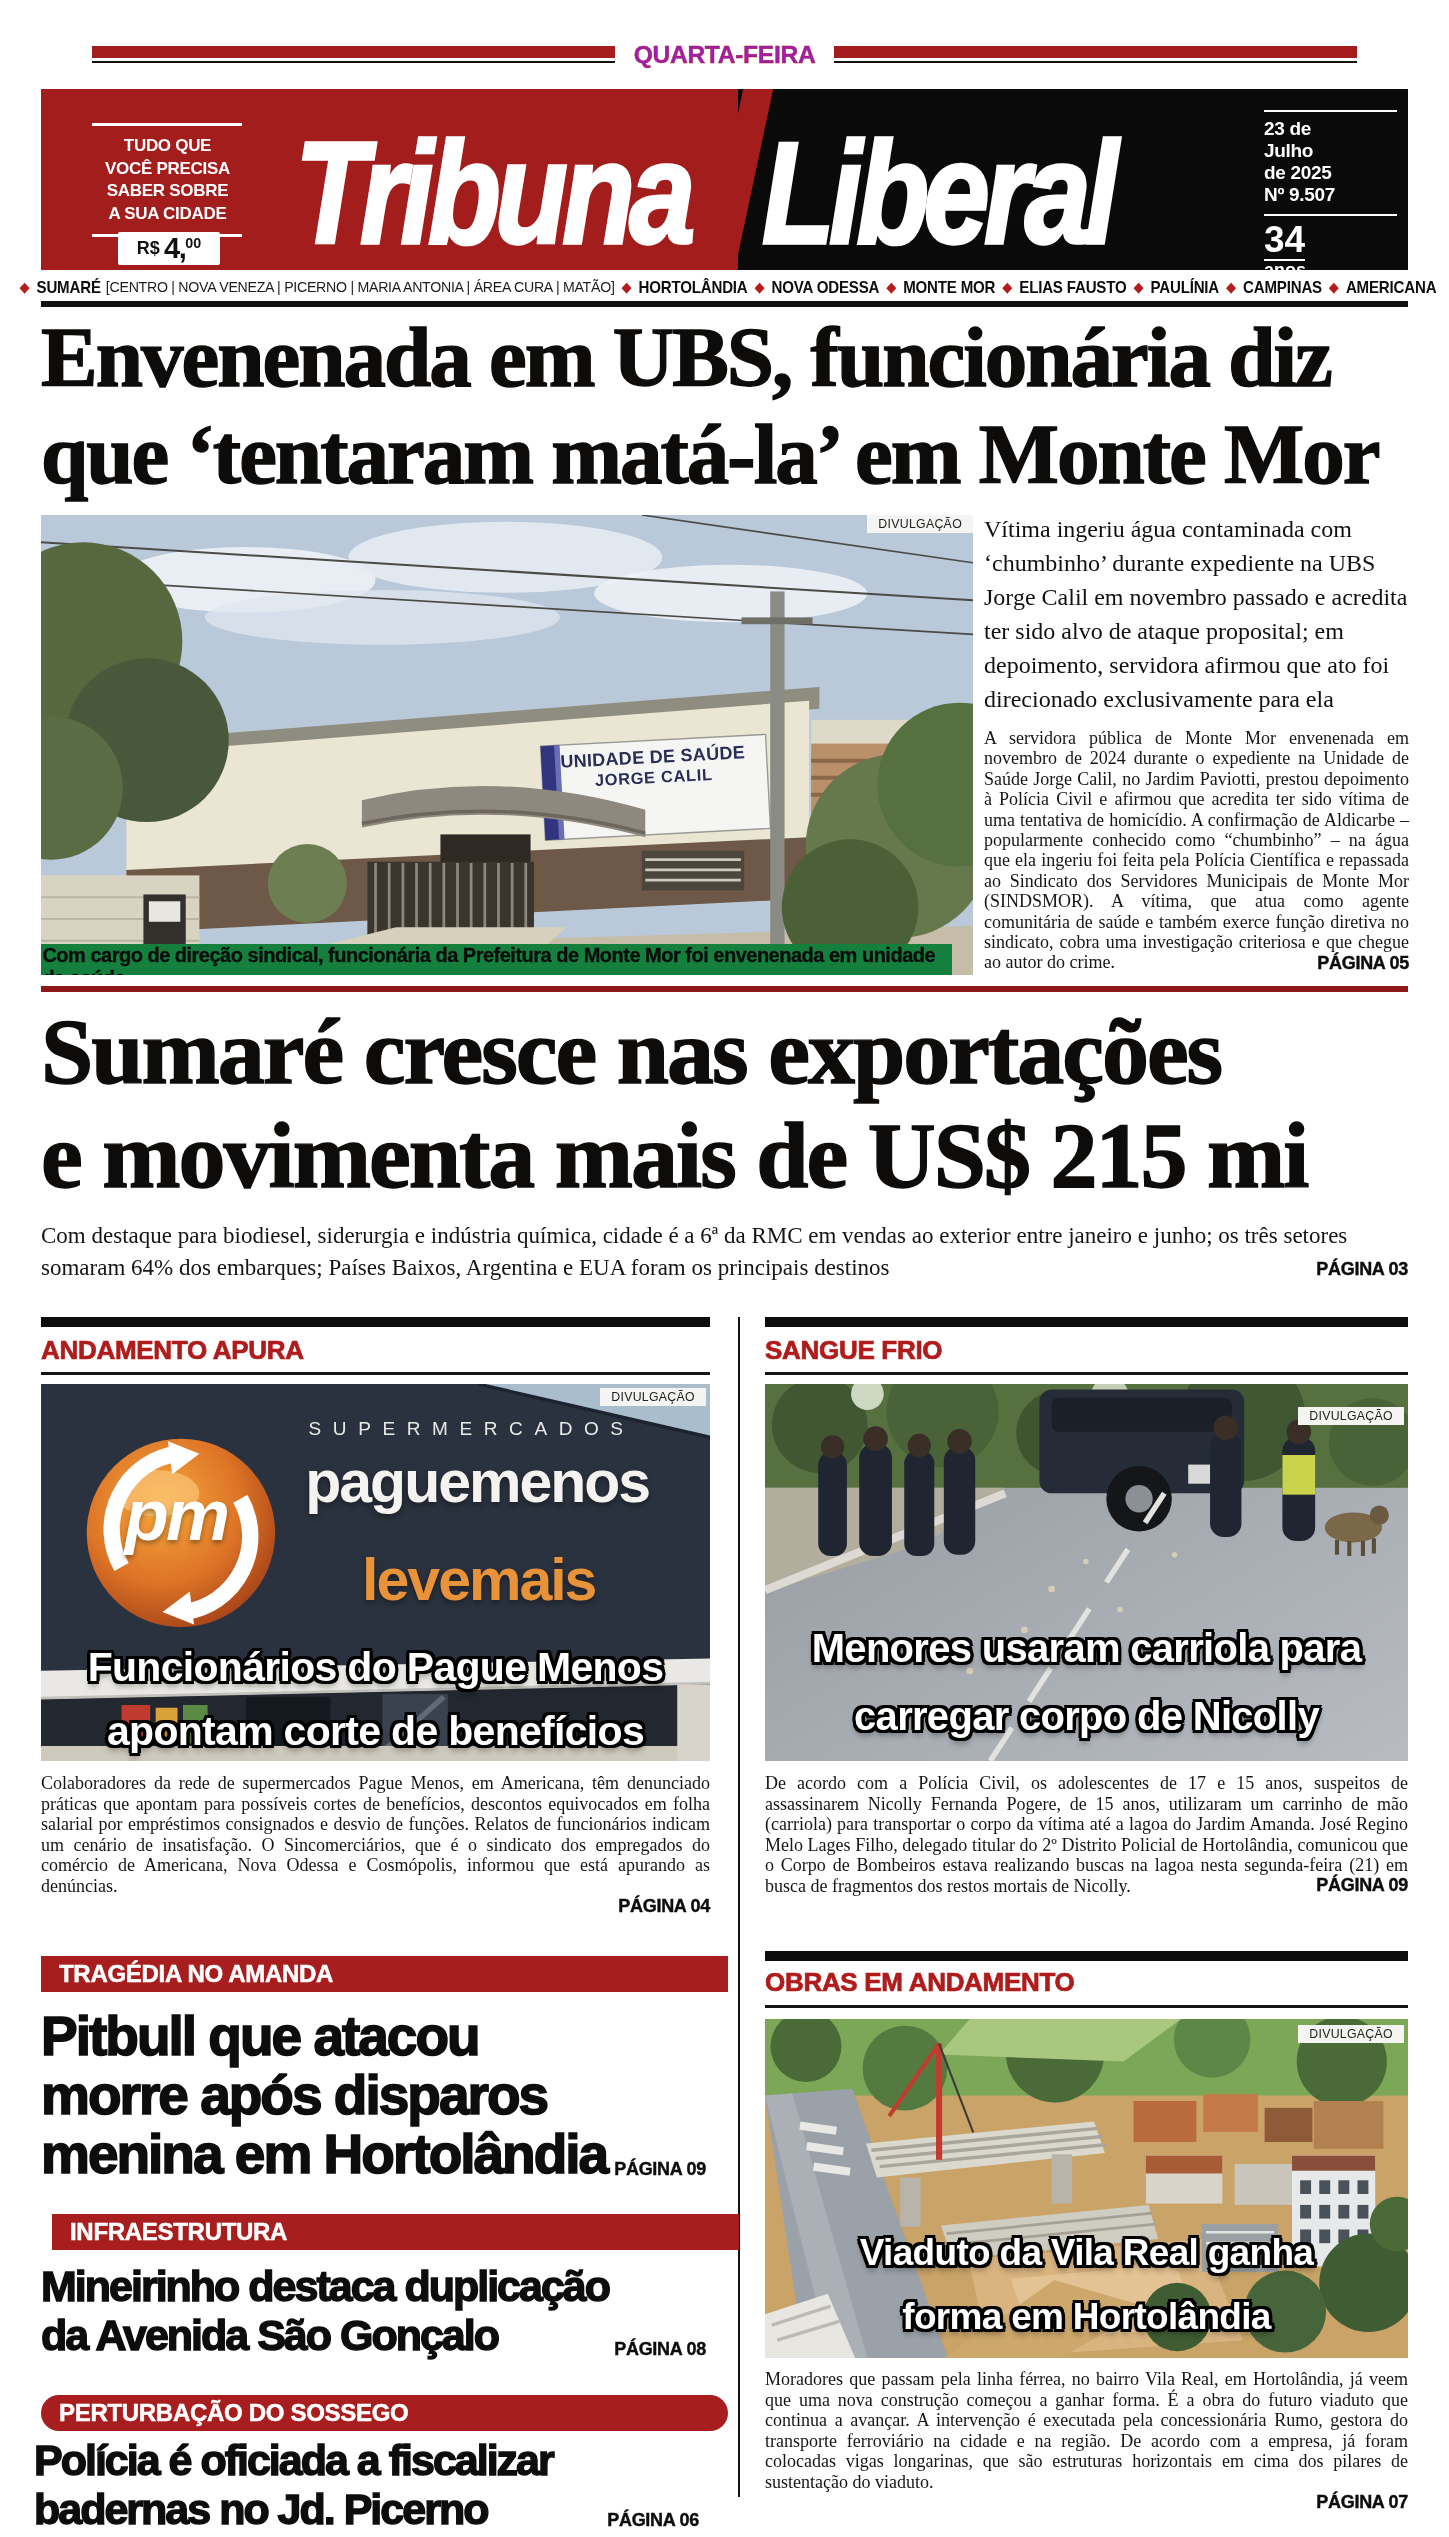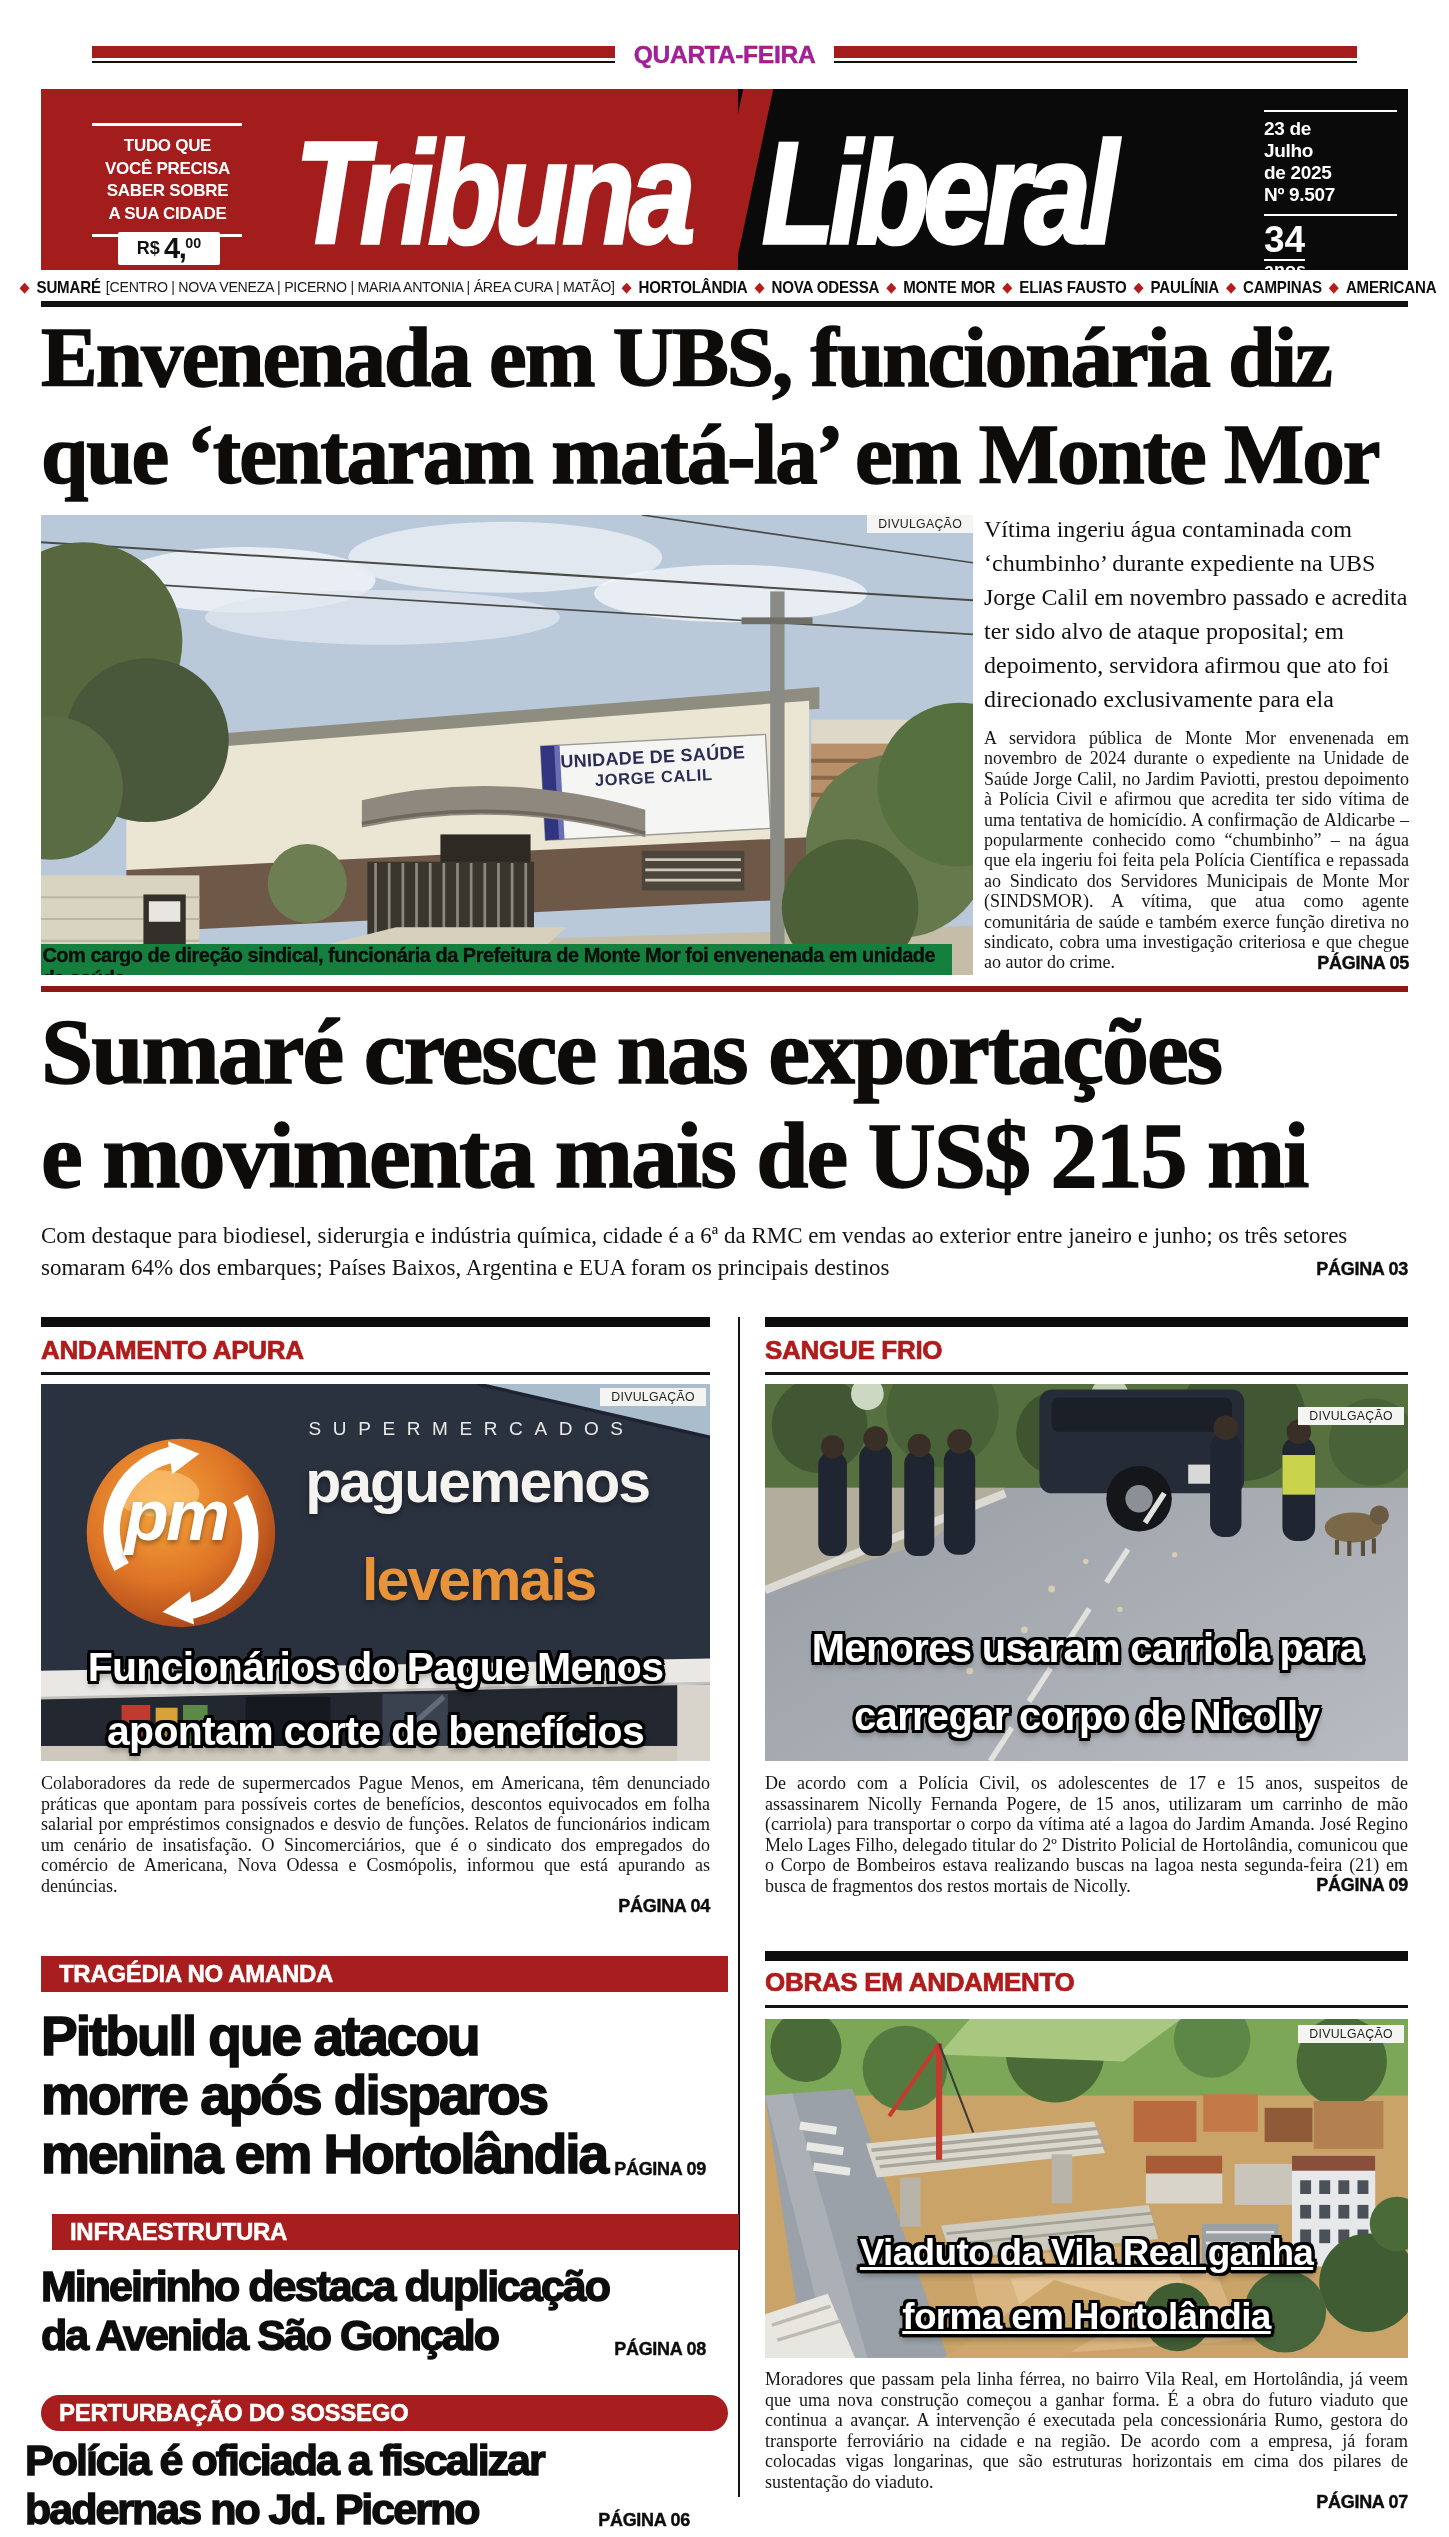--- a/index.html
+++ b/index.html
@@ -387,21 +387,21 @@
   </div>
   <div class="abs" style="left:41px;top:2262px;width:669px;height:102px;">
     <div class="brief-hl sm">Mineirinho destaca duplicação</div>
     <div class="brief-hl sm">da Avenida São Gonçalo</div>
     <span class="pageref" style="position:absolute;right:4.1px;bottom:4.1px;">PÁGINA 08</span>
   </div>
 
   <div class="abs banner" style="left:41px;top:2395px;width:669px;height:36px;border-radius:18px;">
     <span>PERTURBAÇÃO DO SOSSEGO</span>
   </div>
-  <div class="abs" style="left:25px;top:2436px;width:669px;height:99px;">
+  <div class="abs" style="left:34px;top:2436px;width:669px;height:99px;">
     <div class="brief-hl sm">Polícia é oficiada a fiscalizar</div>
     <div class="brief-hl sm">badernas no Jd. Picerno</div>
     <span class="pageref" style="position:absolute;right:4.1px;bottom:4.1px;">PÁGINA 06</span>
   </div>
 
   <div class="abs kbar" style="left:765px;top:1951px;width:643px;"></div>
   <div class="abs kicker-text" style="left:765px;top:1967px;">OBRAS EM ANDAMENTO</div>
   <div class="abs krule" style="left:765px;top:2005px;width:643px;"></div>
 
   <div class="abs photo" style="left:765px;top:2019px;width:643px;height:339px;">
@@ -463,21 +463,21 @@
       </g>
       <circle cx="884" cy="386" r="72" fill="#3f5c33"></circle>
       <circle cx="762" cy="428" r="60" fill="#47653a"></circle>
       <circle cx="604" cy="436" r="50" fill="#3f5c33"></circle>
       <circle cx="926" cy="300" r="40" fill="#4a6a38"></circle>
       <polygon points="262,496 424,382 562,422 432,496" fill="#cda76c"></polygon>
       <polygon points="0,432 92,402 132,496 0,496" fill="#e8e6e0"></polygon>
       <path d="M10,448 L96,420 M18,470 L110,442" stroke="#bdbab2" stroke-width="5"></path>
     </svg>
     <div class="credit" style="top:5.5px;right:4.1px;">DIVULGAÇÃO</div>
-    <div class="ph-overlay" style="top:202px;font-size:37px;line-height:64px;text-decoration:underline;">
+    <div class="ph-overlay" style="top:202px;font-size:37px;line-height:64px;">
       <div>Viaduto da Vila Real ganha</div>
       <div>forma em Hortolândia</div>
     </div>
   </div>
 
   <div class="bodypar" style="left:765px;top:2369px;width:643px;height:145px;font-size:18px;line-height:20.5px;">
     <span>Moradores que passam pela linha férrea, no bairro Vila Real, em Hortolândia, já veem que uma nova construção começou a ganhar forma. É a obra do futuro viaduto que continua a avançar. A intervenção é executada pela concessionária Rumo, gestora do transporte ferroviário na cidade e na região. De acordo com a empresa, já foram colocadas vigas longarinas, que são estruturas horizontais em cima dos pilares de sustentação do viaduto.</span>
     <span class="pageref refabs">PÁGINA 07</span>
   </div>
 

